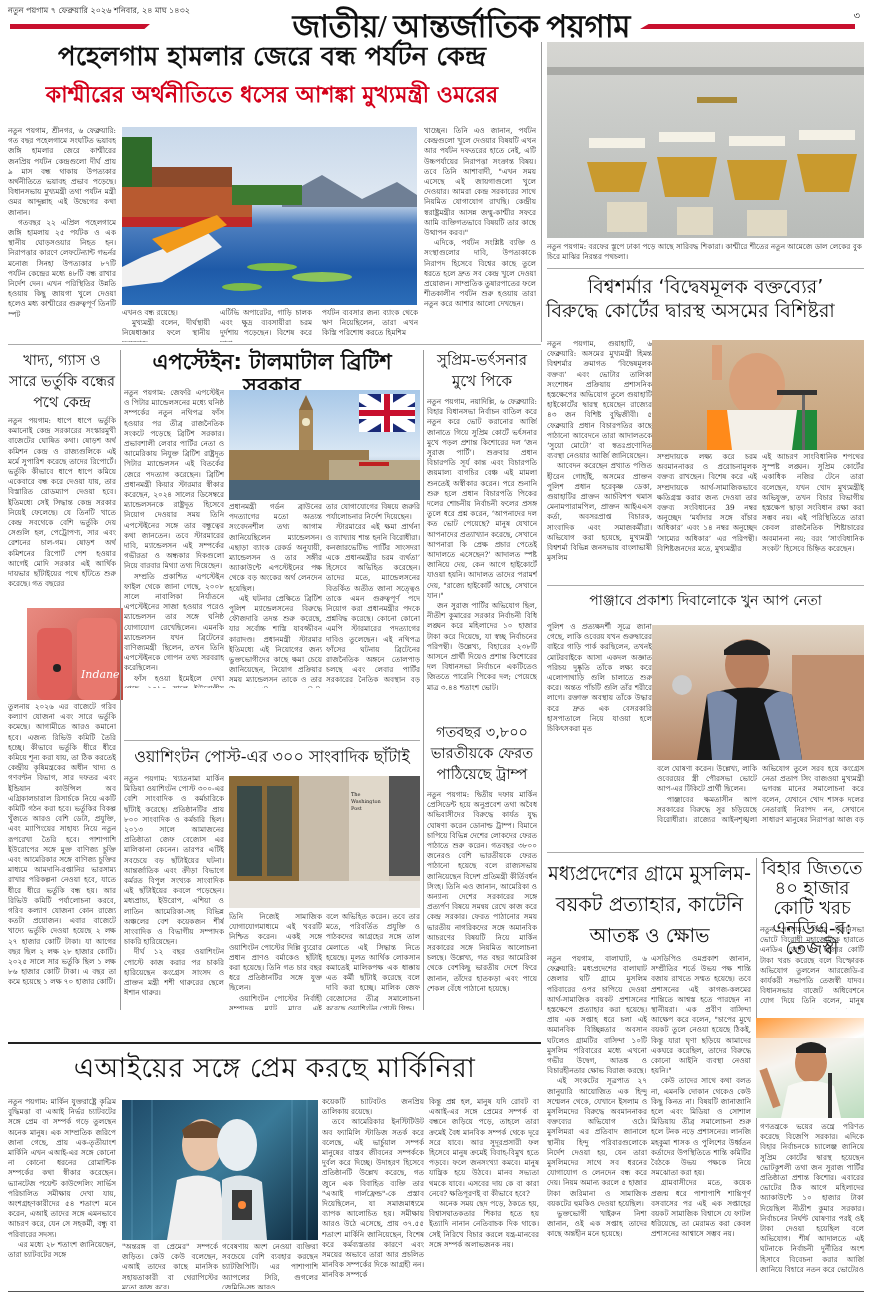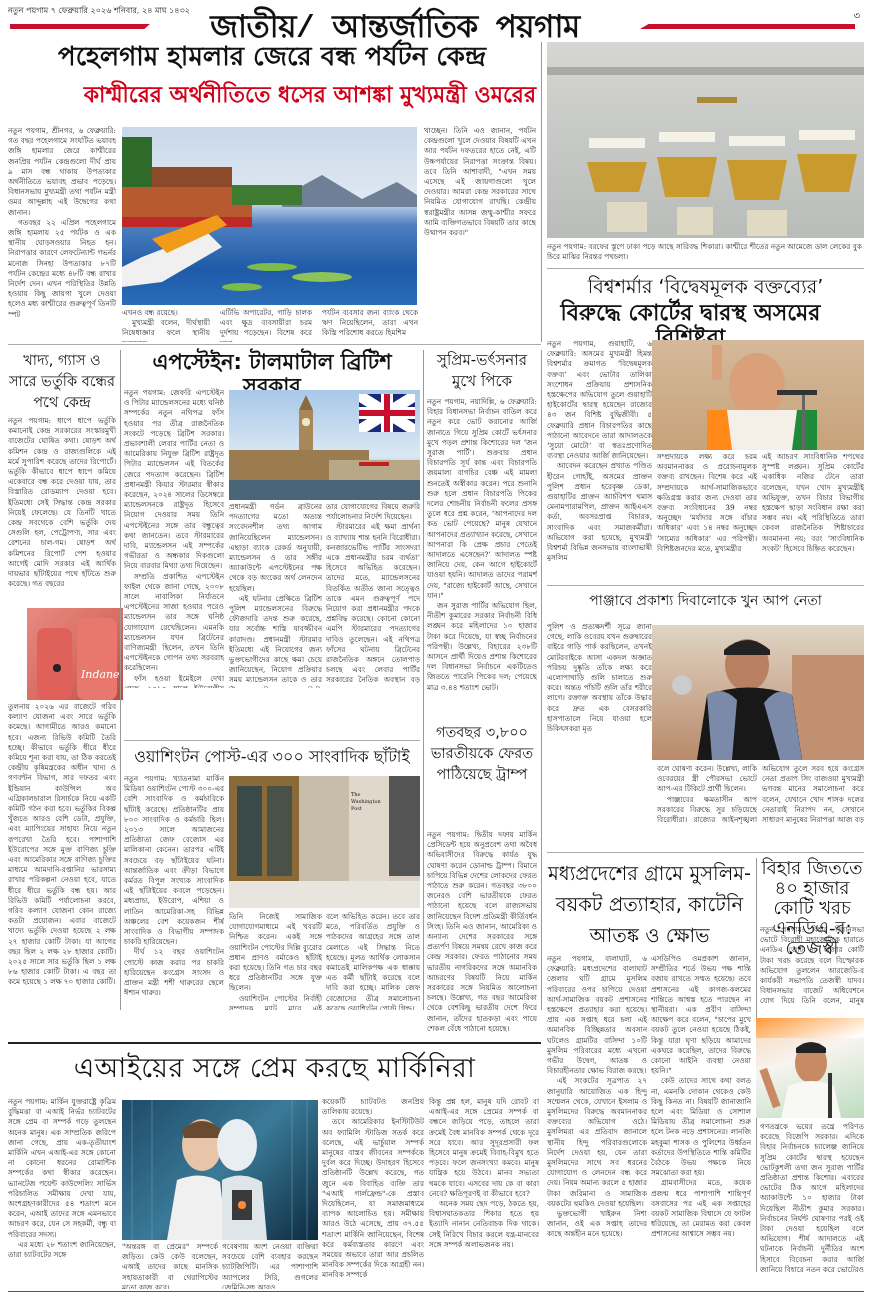--- a/index.html
+++ b/index.html
@@ -2,21 +2,21 @@
 <html><head>
 <meta charset="utf-8">
 <style>
 *{box-sizing:border-box;margin:0;padding:0}
 body{width:870px;height:1299px;background:#fff;font-family:"DejaVu Serif",serif;color:#111;overflow:hidden;position:relative}
 .abs{position:absolute}
 .masthead-meta{left:8px;top:4px;font-size:8px;color:#222}
 .redbar{height:5px;background:#c8102e}
 .redbar.l{left:10px;top:24px;width:140px;clip-path:polygon(0 0,100% 0,96% 100%,0 100%)}
 .redbar.r{left:640px;top:24px;width:215px;clip-path:polygon(4% 0,100% 0,100% 100%,0 100%)}
-.section-title{left:160px;top:2px;width:470px;text-align:center;font-size:31px;font-weight:bold;font-family:Liberation Mono, monospace;letter-spacing:-0.5px}
+.section-title{left:160px;top:2px;width:470px;text-align:right;font-size:31px;font-weight:bold;font-family:Liberation Serif, serif;letter-spacing:-0.5px}
 .pageno{right:10px;top:8px;font-size:10px}
 .body-text{font-size:7.3px;line-height:10.2px;text-align:justify;color:#222;overflow:hidden}
 .body-text p{text-indent:10px}
 .body-text p:first-child{text-indent:0}
 .h1{font-family:"DejaVu Sans",sans-serif;font-weight:bold;text-align:center;line-height:1.15;color:#111}
 .red{color:#d4001a}
 .vline{width:1px;background:#999}
 .hline{height:1px;background:#aaa}
 .thick{height:2px;background:#222}
 .img{overflow:hidden}
@@ -25,21 +25,21 @@
 </head>
 <body>
 
 <div class="abs masthead-meta">নতুন পয়গাম ৭ ফেব্রুয়ারি ২০২৬ শনিবার, ২৪ মাঘ ১৪৩২</div>
 <div class="abs redbar l"></div>
 <div class="abs section-title">জাতীয়/ আন্তর্জাতিক পয়গাম</div>
 <div class="abs redbar r"></div>
 <div class="abs pageno">৩</div>
 
 <div class="abs h1" style="left:8px;top:42px;width:528px;font-size:26px;">পহেলগাম হামলার জেরে বন্ধ পর্যটন কেন্দ্র</div>
-<div class="abs h1 red" style="left:8px;top:82px;width:528px;font-size:22px;text-align:right;">কাশ্মীরের অর্থনীতিতে ধসের আশঙ্কা মুখ্যমন্ত্রী ওমরের</div>
+<div class="abs h1 red" style="left:8px;top:82px;width:528px;font-size:22px;">কাশ্মীরের অর্থনীতিতে ধসের আশঙ্কা মুখ্যমন্ত্রী ওমরের</div>
 <div class="abs vline" style="left:541px;top:42px;height:300px"></div>
 
 <div class="abs body-text" style="left:8px;top:126px;width:108px;height:214px">
   <p>নতুন পয়গাম, শ্রীনগর, ৬ ফেব্রুয়ারি: গত বছর পহেলগামে সংঘটিত ভয়াবহ জঙ্গি হামলার জেরে কাশ্মীরের জনপ্রিয় পর্যটন কেন্দ্রগুলো দীর্ঘ প্রায় ৯ মাস বন্ধ থাকায় উপত্যকার অর্থনীতিতে ভয়াবহ প্রভাব পড়েছে। বিধানসভায় মুখ্যমন্ত্রী তথা পর্যটন মন্ত্রী ওমর আব্দুল্লাহ এই উদ্বেগের কথা জানান।</p>
   <p>গতবছর ২২ এপ্রিল পহেলগামে জঙ্গি হামলায় ২৫ পর্যটক ও এক স্থানীয় ঘোড়সওয়ার নিহত হন। নিরাপত্তার কারণে লেফটেন্যান্ট গভর্নর মনোজ সিনহা উপত্যকার ৮৭টি পর্যটন কেন্দ্রের মধ্যে ৪৮টি বন্ধ রাখার নির্দেশ দেন। এখন পরিস্থিতির উন্নতি হওয়ায় কিছু জায়গা খুলে দেওয়া হলেও মধ্য কাশ্মীরের গুরুত্বপূর্ণ তিনটি স্পট</p>
 </div>
 <div class="abs img" style="left:122px;top:127px;width:295px;height:178px;background:linear-gradient(180deg,#c8d8ea 0%,#dfe8f2 40%,#4e7fbf 55%,#1e5aa8 80%,#2b6db8 100%)">
   <svg width="295" height="178" viewBox="0 0 295 178">
     <polygon points="160,70 200,48 240,72 275,55 295,68 295,80 160,80" fill="#6f7f95"></polygon>
     <rect x="0" y="40" width="110" height="55" fill="#8c4a2b"></rect>
@@ -59,20 +59,21 @@
   <p>মুখ্যমন্ত্রী বলেন, দীর্ঘস্থায়ী নিষেধাজ্ঞার ফলে স্থানীয় যুবসমাজ,</p>
 </div>
 <div class="abs body-text" style="left:220px;top:308px;width:92px;height:34px">
   <p>এটিভি অপারেটর, গাড়ি চালক এবং ক্ষুদ্র ব্যবসায়ীরা চরম দুর্দশায় পড়েছেন। বিশেষ করে যারা</p>
 </div>
 <div class="abs body-text" style="left:322px;top:308px;width:96px;height:34px">
   <p>পর্যটন ব্যবসার জন্য ব্যাংক থেকে ঋণ নিয়েছিলেন, তারা এখন কিস্তি পরিশোধ করতে হিমশিম</p>
 </div>
 <div class="abs body-text" style="left:424px;top:126px;width:112px;height:214px">
   <p>খাচ্ছেন। তিনি এও জানান, পর্যটন কেন্দ্রগুলো খুলে দেওয়ার বিষয়টি এখন আর পর্যটন দফতরের হাতে নেই, এটি উচ্চপর্যায়ের নিরাপত্তা সংক্রান্ত বিষয়। তবে তিনি আশাবাদী, "এখন সময় এসেছে এই জায়গাগুলো খুলে দেওয়ার। আমরা কেন্দ্র সরকারের সাথে নিয়মিত যোগাযোগ রাখছি। কেন্দ্রীয় স্বরাষ্ট্রমন্ত্রীর আসন্ন জম্মু-কাশ্মীর সফরে আমি ব্যক্তিগতভাবে বিষয়টি তার কাছে উত্থাপন করব।"</p>
+  <p>এদিকে, পর্যটন সংশ্লিষ্ট ব্যক্তি ও সংস্থাগুলোর দাবি, উপত্যকাকে নিরাপদ হিসেবে বিশ্বের কাছে তুলে ধরতে হলে দ্রুত সব কেন্দ্র খুলে দেওয়া প্রয়োজন। সাম্প্রতিক তুষারপাতের ফলে শীতকালীন পর্যটন শুরু হওয়ায় তারা নতুন করে আশার আলো দেখছেন।</p>
 </div>
 
 <div class="abs img" style="left:547px;top:42px;width:317px;height:196px;background:linear-gradient(180deg,#d6d6d2 0%,#c9cbc8 40%,#b9bcb9 100%)">
   <svg width="317" height="196" viewBox="0 0 317 196">
     <rect x="0" y="25" width="317" height="8" fill="#a9aaa6"></rect>
     <g fill="#c99a2e">
         <polygon points="40,120 100,120 92,150 48,150"></polygon>
         <polygon points="110,115 170,115 162,155 118,155"></polygon>
         <polygon points="180,118 240,118 232,158 188,158"></polygon>
         <polygon points="250,112 310,112 302,150 258,150"></polygon>
@@ -88,21 +89,21 @@
         <rect x="130" y="165" width="36" height="28"></rect>
         <rect x="200" y="168" width="40" height="26"></rect>
       </g>
     <rect x="150" y="55" width="40" height="6" fill="#a88a3a"></rect>
   </svg>
 </div>
 <div class="abs caption" style="left:547px;top:242px;width:317px">নতুন পয়গাম: বরফের স্তূপে ঢাকা পড়ে আছে সারিবদ্ধ শিকারা। কাশ্মীরে শীতের নতুন আমেজে ডাল লেকের বুক চিরে মাঝির নিরন্তর পথচলা।</div>
 <div class="abs hline" style="left:547px;top:268px;width:317px"></div>
 
 <div class="abs h1" style="left:547px;top:276px;width:317px;font-size:19px;font-weight:normal">বিশ্বশর্মার ‘বিদ্বেষমূলক বক্তব্যের’</div>
-<div class="abs h1" style="left:532px;top:300px;width:317px;font-size:22px;font-weight:bold">বিরুদ্ধে কোর্টের দ্বারস্থ অসমের বিশিষ্টরা</div>
+<div class="abs h1" style="left:532px;top:300px;width:317px;font-size:19px;font-weight:normal">বিরুদ্ধে কোর্টের দ্বারস্থ অসমের বিশিষ্টরা</div>
 <div class="abs body-text" style="left:547px;top:339px;width:105px;height:222px">
   <p>নতুন পয়গাম, গুয়াহাটি, ৬ ফেব্রুয়ারি: অসমের মুখ্যমন্ত্রী হিমন্ত বিশ্বশর্মার ক্রমাগত ‘বিদ্বেষমূলক বক্তব্য’ এবং ভোটার তালিকা সংশোধন প্রক্রিয়ায় প্রশাসনিক হস্তক্ষেপের অভিযোগ তুলে গুয়াহাটি হাইকোর্টের দ্বারস্থ হয়েছেন রাজ্যের ৪৩ জন বিশিষ্ট বুদ্ধিজীবী। ৫ ফেব্রুয়ারি প্রধান বিচারপতির কাছে পাঠানো আবেদনে তারা আদালতকে ‘সুয়ো মোটো’ বা স্বতঃপ্রণোদিত ব্যবস্থা নেওয়ার আর্জি জানিয়েছেন।</p>
   <p>আবেদন করেছেন প্রখ্যাত পণ্ডিত হীরেন গোহাঁই, অসমের প্রাক্তন পুলিশ প্রধান হরেকৃষ্ণ ডেকা, গুয়াহাটির প্রাক্তন আর্চবিশপ থমাস মেনামপারামপিল, প্রাক্তন আইএএস কর্তা, অবসরপ্রাপ্ত বিচারক, সাংবাদিক এবং সমাজকর্মীরা। অভিযোগ করা হয়েছে, মুখ্যমন্ত্রী বিশ্বশর্মা বিভিন্ন জনসভায় বাংলাভাষী মুসলিম</p>
 </div>
 <div class="abs img" style="left:652px;top:340px;width:212px;height:110px;background:linear-gradient(180deg,#d4b99a 0%,#c7a27a 100%)">
   <svg width="212" height="110" viewBox="0 0 212 110">
     <ellipse cx="105" cy="45" rx="28" ry="32" fill="#d9a07a"></ellipse>
     <rect x="55" y="70" width="110" height="40" fill="#f4f0e8"></rect>
     <polygon points="55,70 75,70 80,110 55,110" fill="#ff8a1a"></polygon>
     <polygon points="145,70 165,70 165,110 140,110" fill="#1f8a3a"></polygon>
@@ -175,21 +176,21 @@
 <div class="abs hline" style="left:124px;top:740px;width:296px"></div>
 <div class="abs vline" style="left:423px;top:350px;height:660px"></div>
 
 <div class="abs h1" style="left:427px;top:350px;width:110px;font-size:15px;font-weight:normal;line-height:21px">সুপ্রিম-ভর্ৎসনার মুখে পিকে</div>
 <div class="abs body-text" style="left:427px;top:397px;width:110px;height:302px">
   <p>নতুন পয়গাম, নয়াদিল্লি, ৬ ফেব্রুয়ারি: বিহার বিধানসভা নির্বাচন বাতিল করে নতুন করে ভোট করানোর আর্জি জানাতে গিয়ে সুপ্রিম কোর্টে ভর্ৎসনার মুখে পড়ল প্রশান্ত কিশোরের দল ‘জন সুরাজ পার্টি’। শুক্রবার প্রধান বিচারপতি সূর্য কান্ত এবং বিচারপতি জয়মাল্য বাগচির বেঞ্চ এই মামলা শুনতেই অস্বীকার করেন। পরে শুনানি শুরু হলে প্রধান বিচারপতি পিকের দলের শোচনীয় নির্বাচনী ফলের প্রসঙ্গ তুলে ধরে প্রশ্ন করেন, ‘আপনাদের দল কত ভোট পেয়েছে? মানুষ যেখানে আপনাদের প্রত্যাখ্যান করেছে, সেখানে আপনারা কি প্রেক্ষ প্রচার পেতেই আদালতে এসেছেন?’ আদালত স্পষ্ট জানিয়ে দেয়, কেন আগে হাইকোর্টে যাওয়া হয়নি। আদালত তাদের পরামর্শ দেয়, "রাজ্যে হাইকোর্ট আছে, সেখানে যান।"</p>
   <p>জন সুরাজ পার্টির অভিযোগ ছিল, নীতীশ কুমারের সরকার নির্বাচনী বিধি লঙ্ঘন করে মহিলাদের ১০ হাজার টাকা করে দিয়েছে, যা স্বচ্ছ নির্বাচনের পরিপন্থী। উল্লেখ্য, বিহারের ২৩৮টি আসনে প্রার্থী দিয়েও প্রশান্ত কিশোরের দল বিধানসভা নির্বাচনে একটিতেও জিততে পারেনি পিকের দল; পেয়েছে মাত্র ৩.৪৪ শতাংশ ভোট।</p>
 </div>
 
 <div class="abs h1" style="left:427px;top:722px;width:110px;font-size:14.5px;font-weight:normal;line-height:21px">গতবছর ৩,৮০০ ভারতীয়কে ফেরত পাঠিয়েছে ট্রাম্প</div>
-<div class="abs body-text" style="left:427px;top:830px;width:110px;height:220px">
+<div class="abs body-text" style="left:427px;top:790px;width:110px;height:220px">
   <p>নতুন পয়গাম: দ্বিতীয় দফায় মার্কিন প্রেসিডেন্ট হয়ে অনুপ্রবেশ তথা অবৈধ অভিবাসীদের বিরুদ্ধে কার্যত যুদ্ধ ঘোষণা করেন ডোনাল্ড ট্রাম্প। বিমানে চাপিয়ে বিভিন্ন দেশের লোকদের ফেরত পাঠাতে শুরু করেন। গতবছর ৩৮০০ জনেরও বেশি ভারতীয়কে ফেরত পাঠানো হয়েছে বলে রাজ্যসভায় জানিয়েছেন বিদেশ প্রতিমন্ত্রী কীর্তিবর্ধন সিংহ। তিনি এও জানান, আমেরিকা ও অন্যান্য দেশের সরকারের সঙ্গে প্রত্যর্পণ বিষয়ে সমন্বয় রেখে কাজ করে কেন্দ্র সরকার। ফেরত পাঠানোর সময় ভারতীয় নাগরিকদের সঙ্গে অমানবিক আচরণের বিষয়টি নিয়ে মার্কিন সরকারের সঙ্গে নিয়মিত আলোচনা চলছে। উল্লেখ্য, গত বছর আমেরিকা থেকে বেশকিছু ভারতীয় দেশে ফিরে জানান, তাঁদের হাতকড়া এবং পায়ে শেকল বেঁধে পাঠানো হয়েছে।</p>
 </div>
 
 <div class="abs h1" style="left:124px;top:748px;width:296px;font-size:16px;font-weight:normal">ওয়াশিংটন পোস্ট-এর ৩০০ সাংবাদিক ছাঁটাই</div>
 <div class="abs body-text" style="left:124px;top:774px;width:100px;height:236px">
   <p>নতুন পয়গাম: খ্যাতনামা মার্কিন মিডিয়া ওয়াশিংটন পোস্ট ৩০০-এর বেশি সাংবাদিক ও কর্মচারিকে ছাঁটাই করেছে। প্রতিষ্ঠানটির প্রায় ৮০০ সাংবাদিক ও কর্মচারি ছিল। ২০১৩ সালে আমাজনের প্রতিষ্ঠাতা জেফ বেজোস এর মালিকানা কেনেন। তারপর এটিই সবচেয়ে বড় ছাঁটাইয়ের ঘটনা। আন্তর্জাতিক এবং ক্রীড়া বিভাগে কর্মরত বিপুল সংখ্যক সাংবাদিক এই ছাঁটাইয়ের কবলে পড়েছেন। মধ্যপ্রাচ্য, ইউরোপ, এশিয়া ও লাতিন আমেরিকা-সহ বিভিন্ন অঞ্চলের বেশ কয়েকজন শীর্ষ সাংবাদিক ও বিভাগীয় সম্পাদক চাকরি হারিয়েছেন।</p>
   <p>দীর্ঘ ১২ বছর ওয়াশিংটন পোস্টে কাজ করার পর চাকরি হারিয়েছেন কংগ্রেস সাংসদ ও প্রাক্তন মন্ত্রী শশী থারুরের ছেলে ঈশান থারুর।</p>
 </div>
 <div class="abs img" style="left:229px;top:776px;width:191px;height:132px;background:#d8cfc2">
   <svg width="191" height="132" viewBox="0 0 191 132">

